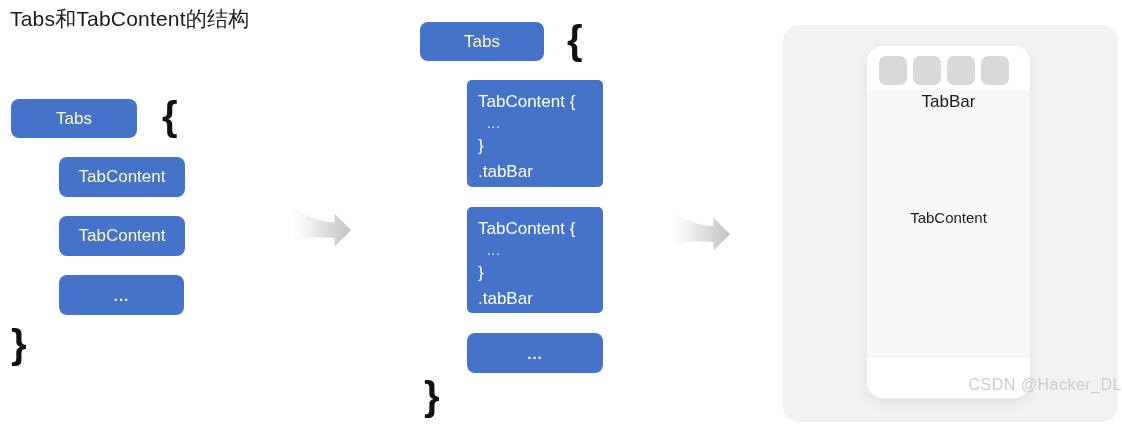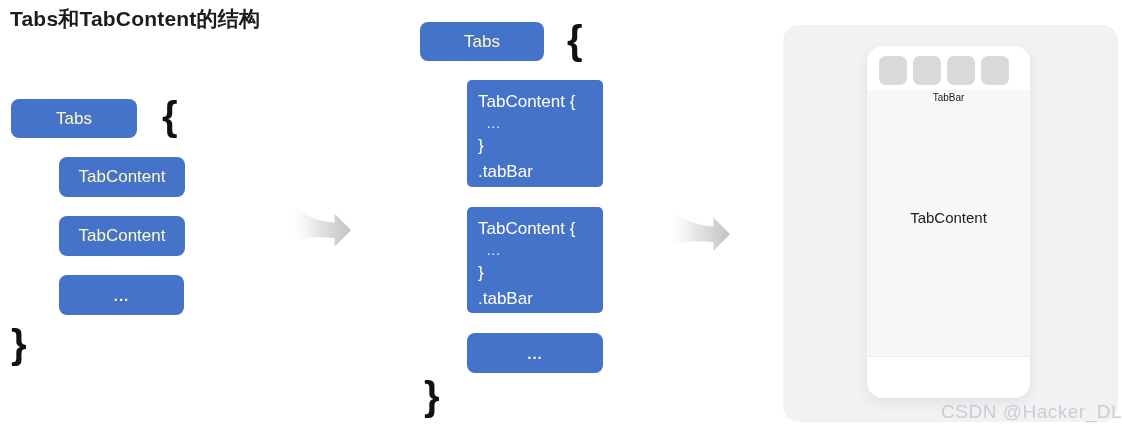--- a/index.html
+++ b/index.html
@@ -8,21 +8,21 @@
     --phone-bg:#F6F7F9;
     --square:#D9D9DC;
     --watermark:#CBCED1;
     --text-dark:#1C1C1C;
   }
   *{margin:0;padding:0;box-sizing:border-box;}
   html,body{width:1122px;height:432px;background:#ffffff;overflow:hidden;
     font-family:"Liberation Sans","DejaVu Sans",sans-serif;}
   .stage{position:absolute;left:0;top:0;width:1122px;height:432px;}
 
-  .page-title{position:absolute;left:10px;top:5px;font-size:21px;font-weight:700;
+  .page-title{position:absolute;left:10px;top:5px;font-size:21px;font-weight:400;
     color:var(--text-dark);letter-spacing:.2px;}
 
   .blue-btn{position:absolute;background:var(--blue);color:#fef9c3;border-radius:8px;
     display:flex;align-items:center;justify-content:center;font-size:17px;}
   .brace{position:absolute;color:#111;font-weight:700;font-size:40px;line-height:1;}
 
   
   .l-tabs{left:11px;top:99px;width:126px;height:39px;}
   .l-brace-open{left:162px;top:96px;}
   .l-tc1{left:59px;top:157px;width:126px;height:40px;}
@@ -48,27 +48,27 @@
 
   
   .preview-panel{position:absolute;left:783px;top:25px;width:335px;height:397px;
     background:var(--panel);border-radius:16px;}
   .phone{position:absolute;left:84px;top:21px;width:163px;height:352px;
     background:var(--phone-bg);border-radius:16px;box-shadow:0 5px 14px rgba(0,0,0,0.07);}
   .phone-header{position:absolute;left:0;top:0;width:100%;height:44px;background:#ffffff;
     border-radius:16px 16px 0 0;display:flex;align-items:flex-end;gap:6px;padding:0 0 5px 12px;}
   .tab-square{width:28px;height:29px;background:var(--square);border-radius:7px;}
   .tabbar-label{position:absolute;left:0;top:46px;width:100%;text-align:center;
-    font-size:10px;color:var(--text-dark);}
+    font-size:17px;color:var(--text-dark);}
   .tabcontent-label{position:absolute;left:0;top:163px;width:100%;text-align:center;
     font-size:15px;color:var(--text-dark);}
   .phone-footer{position:absolute;left:0;bottom:0;width:100%;height:42px;background:#ffffff;
     border-radius:0 0 16px 16px;border-top:1px solid #ededef;}
 
-  .watermark{position:absolute;right:0px;top:401px;font-size:19px;color:var(--watermark);
+  .watermark{position:absolute;right:0px;top:376px;font-size:16px;color:var(--watermark);
     letter-spacing:.5px;}
 </style>
 </head>
 <body>
 
 <div class="stage">
 
   <div class="page-title">Tabs和TabContent的结构</div>
 
   <div class="blue-btn l-tabs">Tabs</div>

